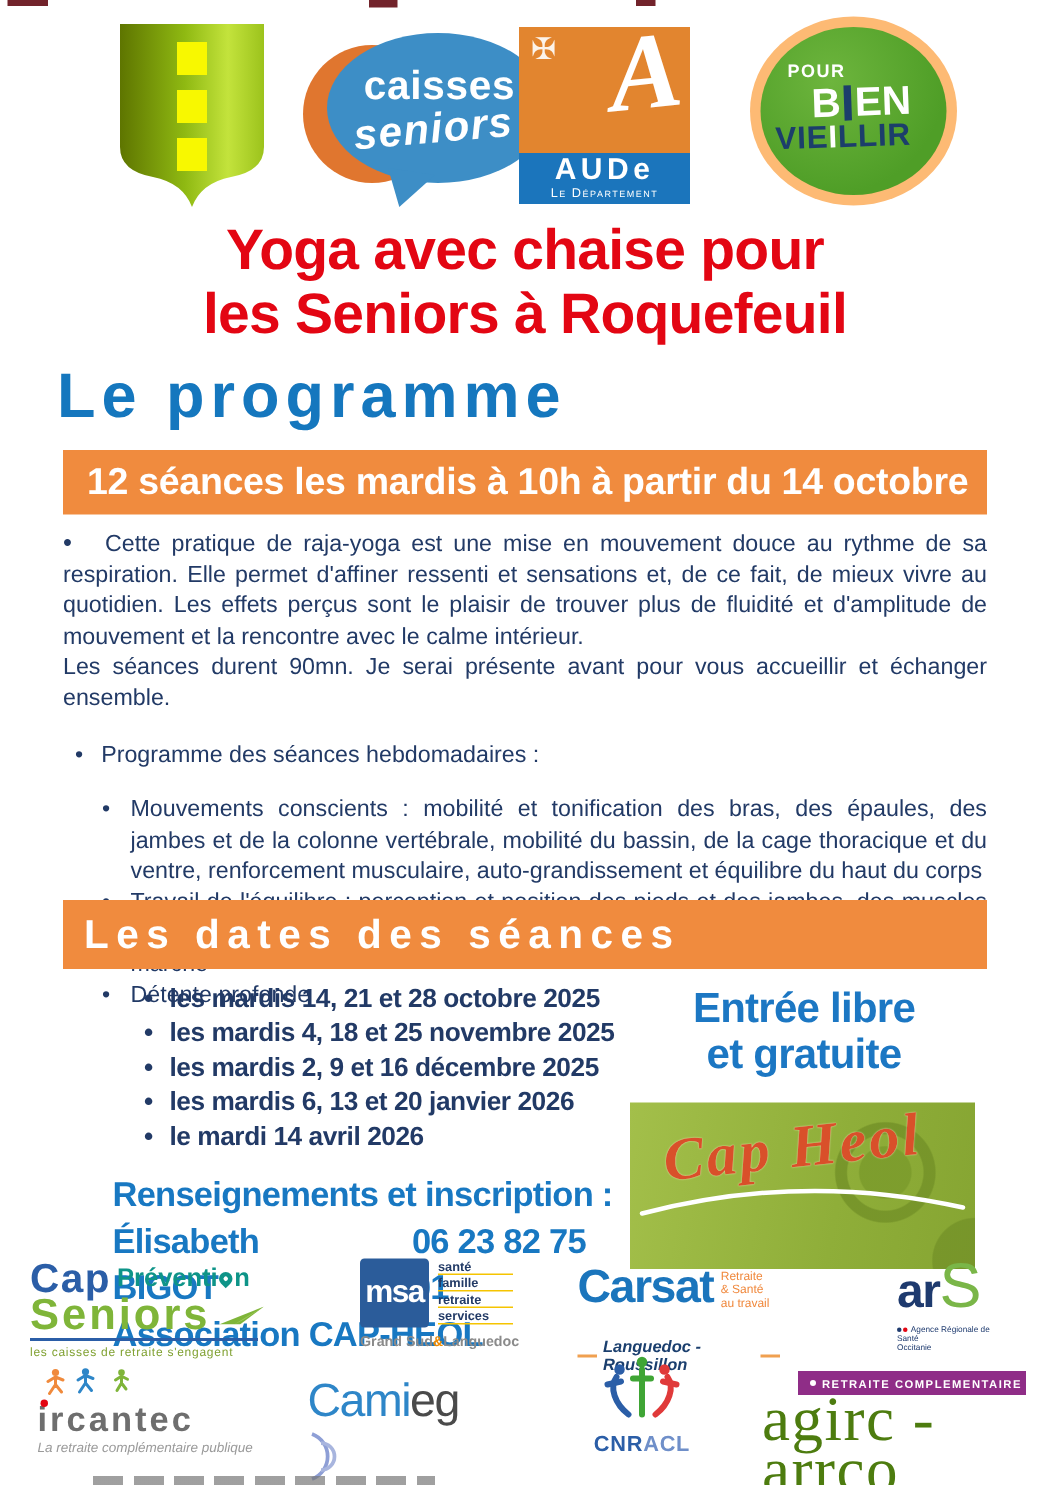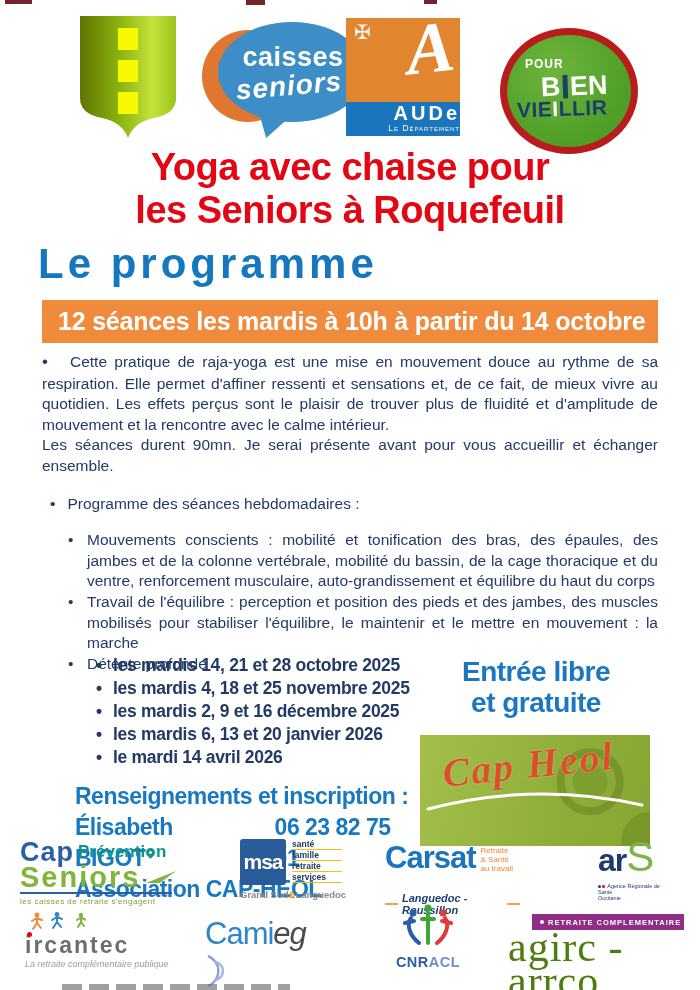--- a/index.html
+++ b/index.html
@@ -23,25 +23,25 @@
   .esp .bubble { position:absolute; left:14px; top:2px; width:148px; height:100px; border-radius:50%; background:#3d8ec6; }
   .esp .tail { position:absolute; left:52px; top:92px; width:34px; height:26px; background:#3d8ec6;
                clip-path:polygon(8% 0, 100% 18%, 30% 100%); }
   .esp .t1 { position:absolute; left:24px; top:22px; width:130px; text-align:center; color:#fff; font-size:27px; font-weight:700; letter-spacing:0.5px; }
   .esp .t2 { position:absolute; left:20px; top:50px; width:130px; text-align:center; color:#fff; font-size:28px; font-weight:700; font-style:italic; transform:rotate(-5deg); letter-spacing:1px; }
 
   .aude { position:absolute; left:346px; top:18px; width:114px; height:118px; }
   .aude .sq { position:absolute; left:0; top:0; width:114px; height:84px; background:#e2852f; }
   .aude .cross { position:absolute; left:8px; top:2px; color:rgba(255,255,255,0.9); font-size:20px; }
   .aude .biga { position:absolute; right:6px; top:-6px; color:#fff; font-family:"Liberation Serif", serif; font-style:italic; font-weight:700; font-size:72px; transform:rotate(-6deg); line-height:1; }
-  .aude .bar { position:absolute; left:0; top:84px; width:114px; height:34px; background:#1b75bc; color:#fff; text-align:right; }
+  .aude .bar { position:absolute; left:0; top:84px; width:114px; height:34px; background:#1b75bc; color:#fff; text-align:center; }
   .aude .bar .nm { font-size:20px; font-weight:700; letter-spacing:3px; line-height:20px; padding-top:1px; }
   .aude .bar .dp { font-size:8.5px; letter-spacing:1px; font-variant:small-caps; }
 
-  .pbv { position:absolute; left:500px; top:28px; width:138px; height:126px; border-radius:50%; background:#b91c1c; }
+  .pbv { position:absolute; left:500px; top:11px; width:138px; height:126px; border-radius:50%; background:#fdba74; }
   .pbv .inner { position:absolute; inset:7px; border-radius:50%; background:radial-gradient(circle at 38% 32%, #6db53d, #4f9e27 70%); overflow:hidden; }
   .pbv .pour { position:absolute; left:18px; top:22px; color:#fff; font-size:12px; font-weight:700; letter-spacing:1px; }
   .pbv .bien { position:absolute; left:34px; top:32px; font-weight:700; transform:rotate(-2deg); }
   .pbv .bien .w { color:#fff; font-size:27px; }
   .pbv .bien .n { color:#1c3e6b; font-size:34px; vertical-align:-3px; }
   .pbv .vieillir { position:absolute; left:10px; top:62px; font-weight:700; font-size:21px; transform:rotate(-2deg); letter-spacing:0.5px; }
   .pbv .vieillir .nv { color:#1c3e6b; }
   .pbv .vieillir .wh { color:#ffffff; }
 
   
@@ -131,21 +131,21 @@
 
   
   .irc { left:25px; top:912px; width:160px; }
   .irc .nm { color:#6e6e6e; font-size:23px; font-weight:700; letter-spacing:2px; line-height:22px; position:relative; }
   .irc .nm .idot { position:absolute; left:2px; top:-2px; width:5px; height:5px; background:#e30613; border-radius:50%; }
   .irc .tag { color:#9a9a9a; font-size:9px; font-style:italic; margin-top:3px; }
 
   
   .cmg { left:205px; top:916px; width:130px; }
   .cmg .nm { font-size:31px; letter-spacing:-1px; }
-  .cmg .p1 { color:#2e86c8; } .cmg .p2 { color:#4a4a4a;font-style:italic; }
+  .cmg .p1 { color:#2e86c8; } .cmg .p2 { color:#4a4a4a; }
 
   
   .cnr { left:388px; top:903px; width:80px; text-align:center; }
   .cnr .nm { font-size:14.5px; letter-spacing:0.5px; margin-top:1px; }
   .cnr .b { color:#2b5ea7; font-weight:700; } .cnr .l { color:#6f8fc9; font-weight:700; }
 
   
   .agr { left:508px; top:914px; width:178px; }
   .agr .band { margin-left:24px; width:152px; height:16px; background:#8f2d87; color:#fff; font-size:7.5px; font-weight:700; letter-spacing:1px; display:flex; align-items:center; gap:4px; padding-left:8px; }
   .agr .band .bd { width:4px; height:4px; border-radius:50%; background:#fff; }
@@ -224,20 +224,21 @@
     <p><span class="lead-bullet"></span><span>Cette pratique de raja-yoga est une mise en mouvement douce au rythme de sa respiration. Elle permet d'affiner ressenti et sensations et, de ce fait, de mieux vivre au quotidien. Les effets perçus sont le plaisir de trouver plus de fluidité et d'amplitude de mouvement et la rencontre avec le calme intérieur.</span></p>
     <p>Les séances durent 90mn. Je serai présente avant pour vous accueillir et échanger ensemble.</p>
     <div class="prog-head">Programme des séances hebdomadaires :</div>
     <ul class="prog">
       <li>Mouvements conscients : mobilité et tonification des bras, des épaules, des jambes et de la colonne vertébrale, mobilité du bassin, de la cage thoracique et du ventre, renforcement musculaire, auto-grandissement et équilibre du haut du corps</li>
       <li>Travail de l'équilibre : perception et position des pieds et des jambes, des muscles mobilisés pour stabiliser l'équilibre, le maintenir et le mettre en mouvement : la marche</li>
       <li>Détente profonde</li>
     </ul>
   </div>
 
+  <div class="banner banner2">Les dates des séances</div>
 
   <div class="dates-zone">
     <div class="dates-cols">
       <div class="dcol-left">
         <ul class="dates">
           <li>les mardis 14, 21 et 28 octobre 2025</li>
           <li>les mardis 4, 18 et 25 novembre 2025</li>
           <li>les mardis 2, 9 et 16 décembre 2025</li>
           <li>les mardis 6, 13 et 20 janvier 2026</li>
           <li>le mardi 14 avril 2026</li>

